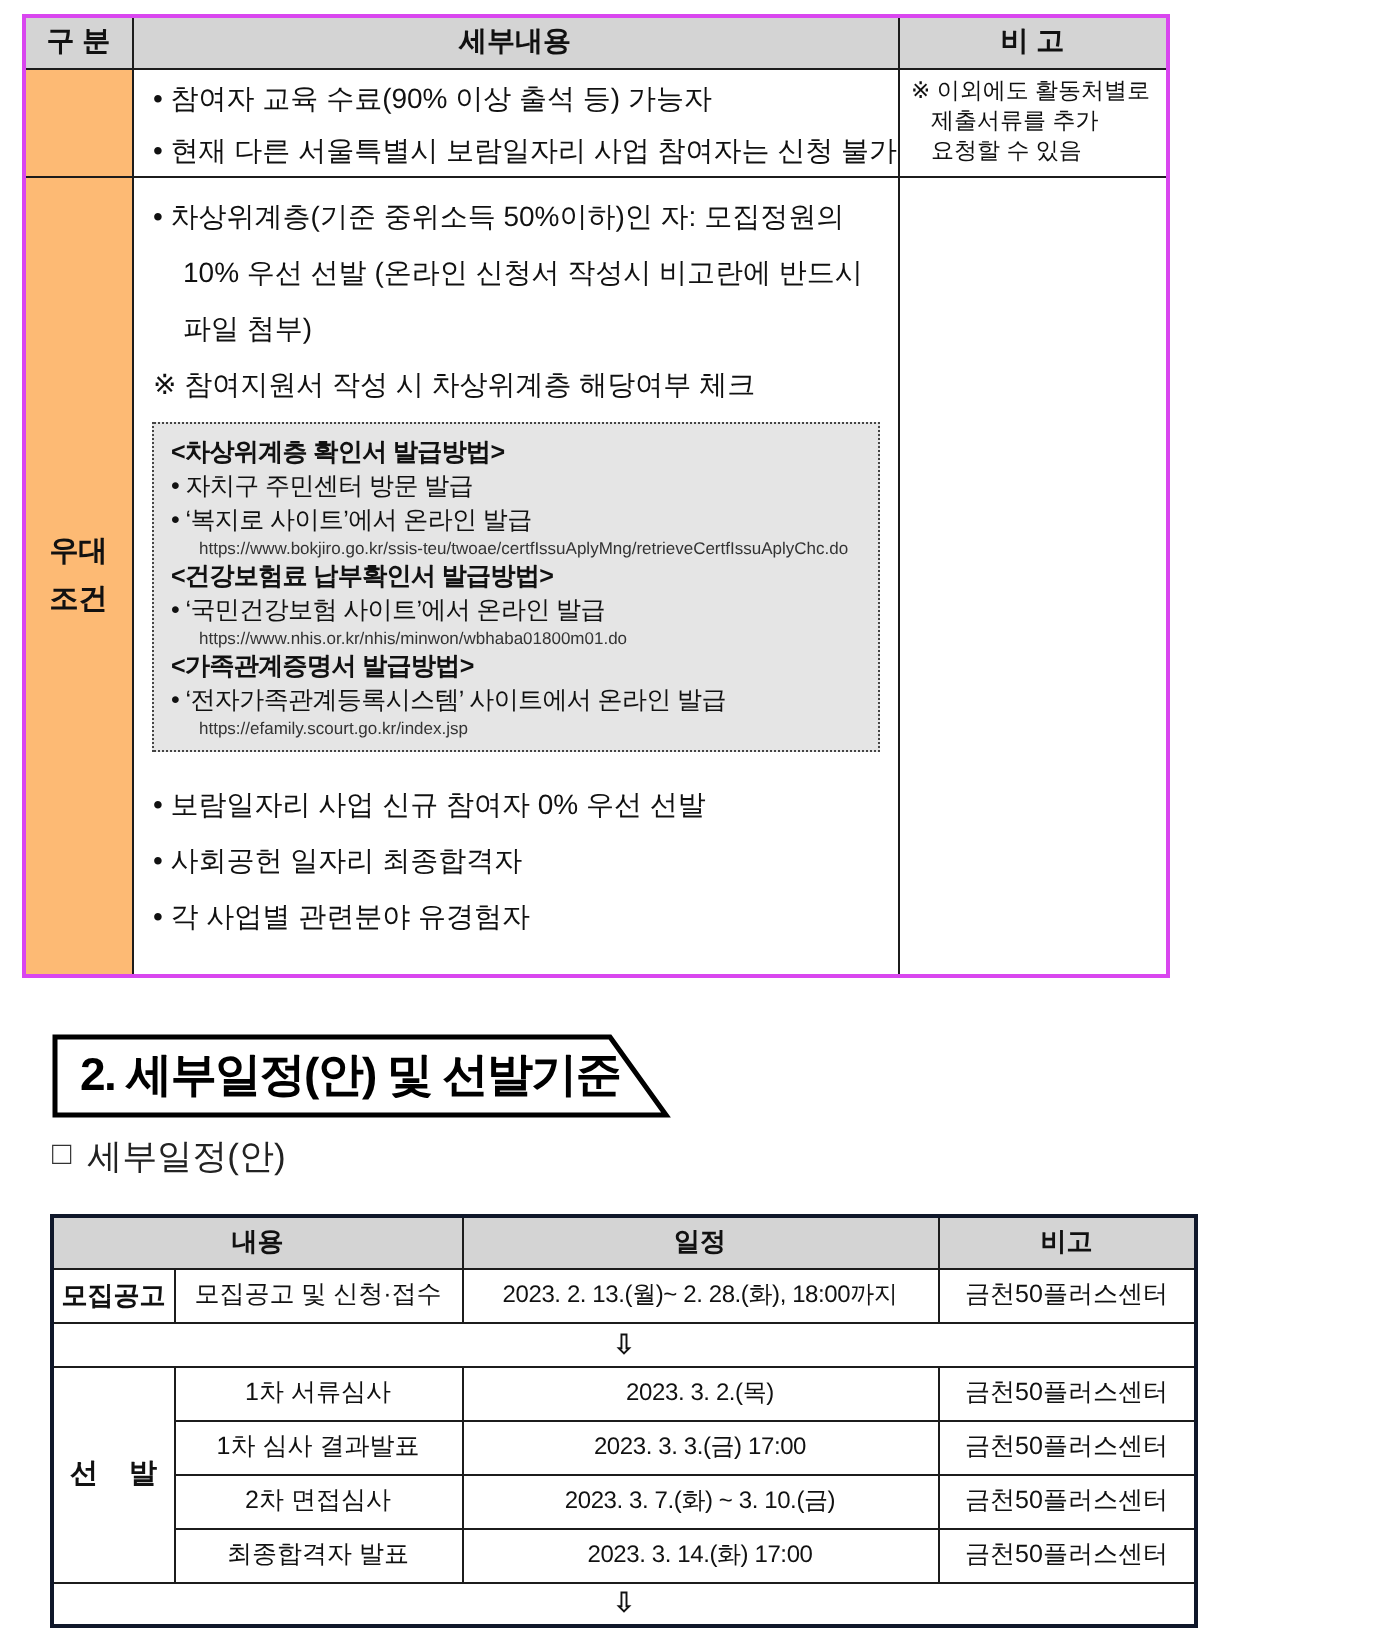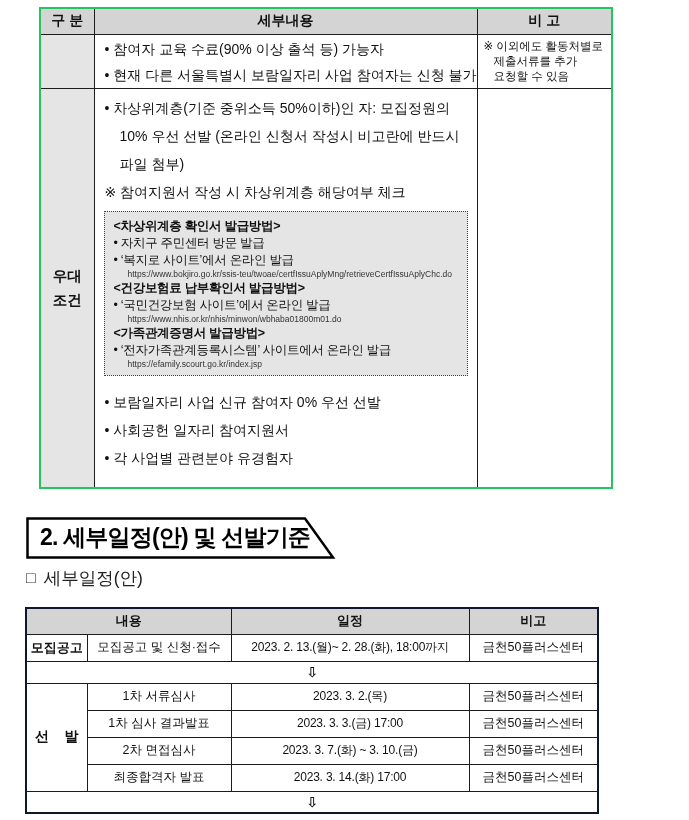--- a/index.html
+++ b/index.html
@@ -8,23 +8,23 @@
     position:relative; width:689px; height:820px; background:#ffffff;
     font-family:"Liberation Sans","DejaVu Sans",sans-serif; color:#111;
     overflow:hidden;
   }
 
   
   table { border-collapse:collapse; table-layout:fixed; }
   td, th { border:1px solid #1c1c1c; vertical-align:middle; padding:0; }
 
   
-  .t1 { position:absolute; left:39px; top:7px; width:572px; border:2px solid #22c55e; }
+  .t1 { position:absolute; left:11px; top:7px; width:572px; border:2px solid #d946ef; }
   .t1 th { background:#d4d4d4; font-size:14px; font-weight:bold; height:26px; text-align:center; }
-  .t1 .cat-cell { background:#e5e5e5; text-align:center; font-weight:bold; font-size:14.5px; }
+  .t1 .cat-cell { background:#fdba74; text-align:center; font-weight:bold; font-size:14.5px; }
   .t1 .cat-cell div { line-height:24px; }
   .row1-content { height:53px; }
   .row2-content { height:400px; vertical-align:top; }
   .cell-pad { padding:1px 8px 0 10px; }
   .bullet-line { font-size:14px; line-height:26px; white-space:nowrap; }
   .main-bullet { font-size:14px; line-height:28px; padding-left:15px; text-indent:-15px; word-break:keep-all; }
   .note-line { font-size:14px; line-height:28px; word-break:keep-all; }
   .remark-cell { vertical-align:top;margin-left:32px; }
   .remark-text { font-size:11.5px; line-height:15px; padding:4px 4px 0 6px; word-break:keep-all;
                  padding-left:16px; text-indent:-10px; }
@@ -107,21 +107,21 @@
             <div class="box-h">&lt;건강보험료 납부확인서 발급방법&gt;</div>
             <div class="box-b">• ‘국민건강보험 사이트’에서 온라인 발급</div>
             <div class="box-url">https://www.nhis.or.kr/nhis/minwon/wbhaba01800m01.do</div>
             <div class="box-h">&lt;가족관계증명서 발급방법&gt;</div>
             <div class="box-b">• ‘전자가족관계등록시스템’ 사이트에서 온라인 발급</div>
             <div class="box-url">https://efamily.scourt.go.kr/index.jsp</div>
           </div>
 
           <div class="bottom-bullets">
             <div class="bottom-bullet">• 보람일자리 사업 신규 참여자 0% 우선 선발</div>
-            <div class="bottom-bullet">• 사회공헌 일자리 참여지원서</div>
+            <div class="bottom-bullet">• 사회공헌 일자리 최종합격자</div>
             <div class="bottom-bullet">• 각 사업별 관련분야 유경험자</div>
           </div>
         </div>
       </td>
       <td></td>
     </tr>
   </tbody>
     </table>
 
   <div class="banner">

